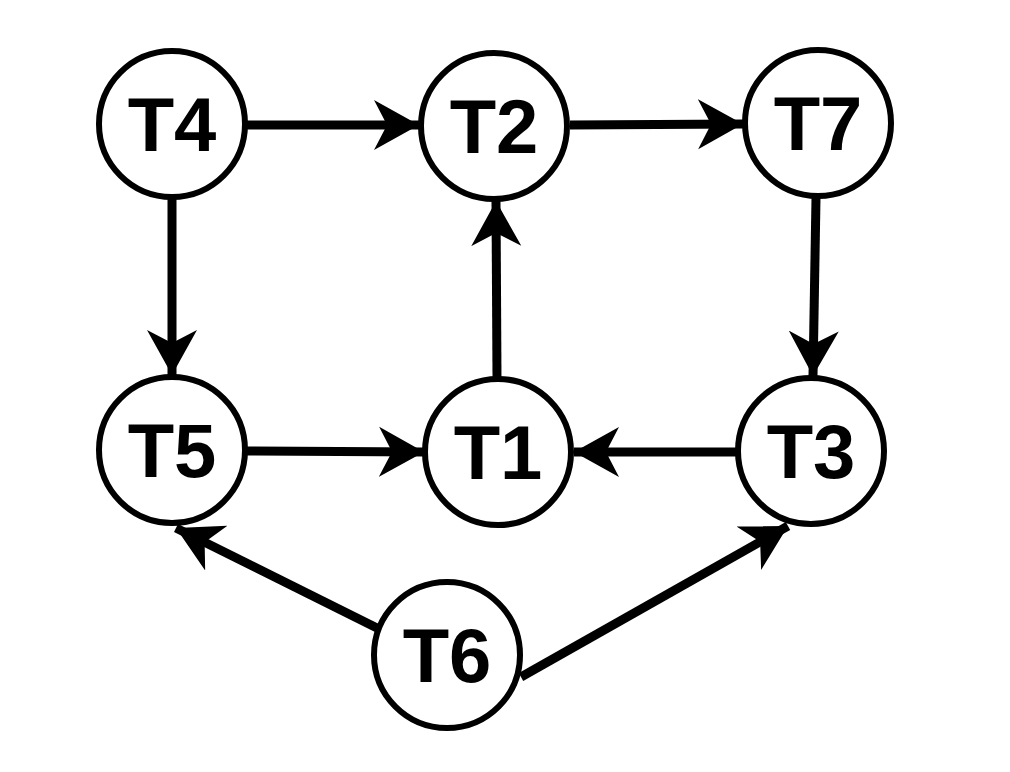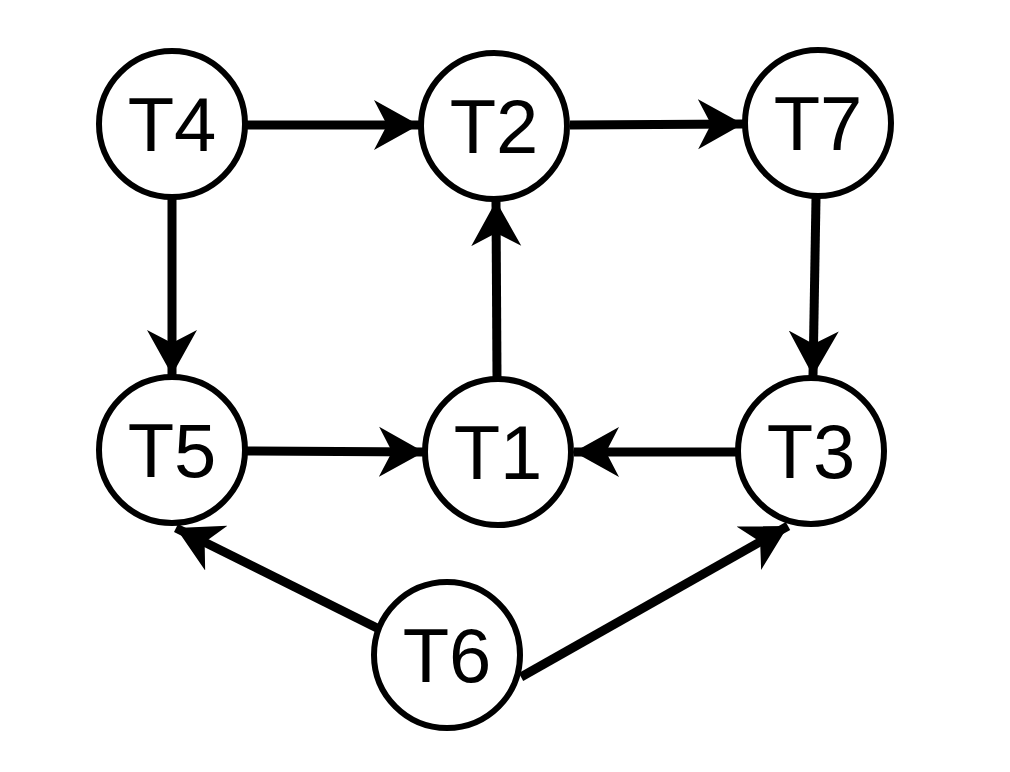--- a/index.html
+++ b/index.html
@@ -8,20 +8,21 @@
     background: #ffffff;
     width: 1010px;
     height: 772px;
     overflow: hidden;
     font-family: "Liberation Sans", sans-serif;
   }
   #stage {
     width: 1010px;
     height: 772px;
     position: relative;
+    font-weight: bold;
   }
   svg {
     display: block;
   }
   .node-circle {
     fill: #ffffff;
     stroke: #000000;
   }
   .node-label {
     fill: #000000;

